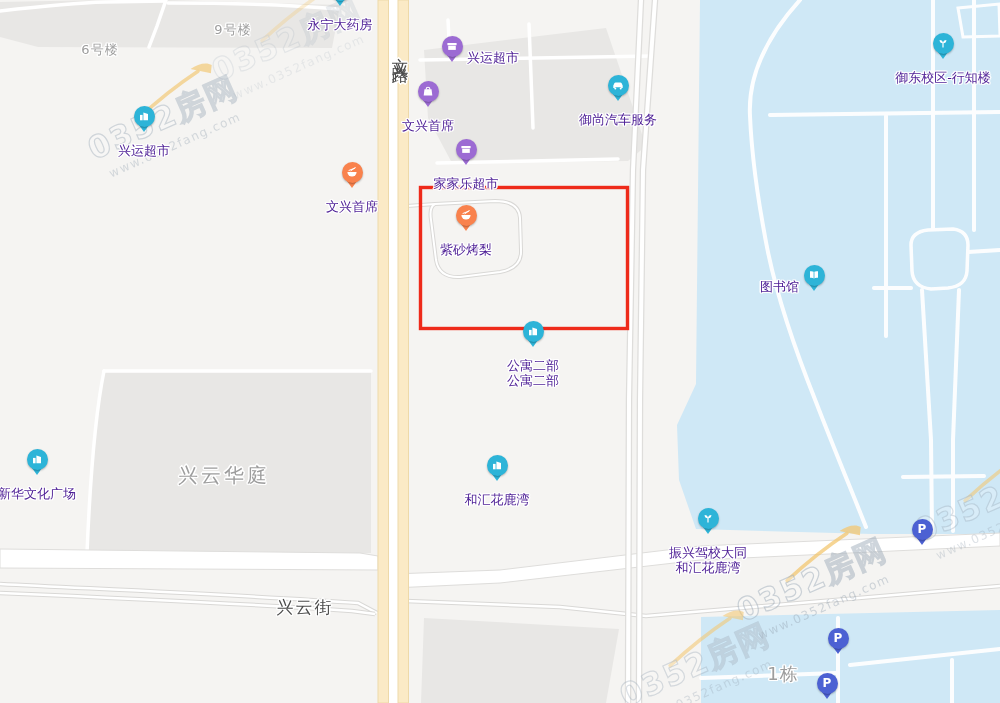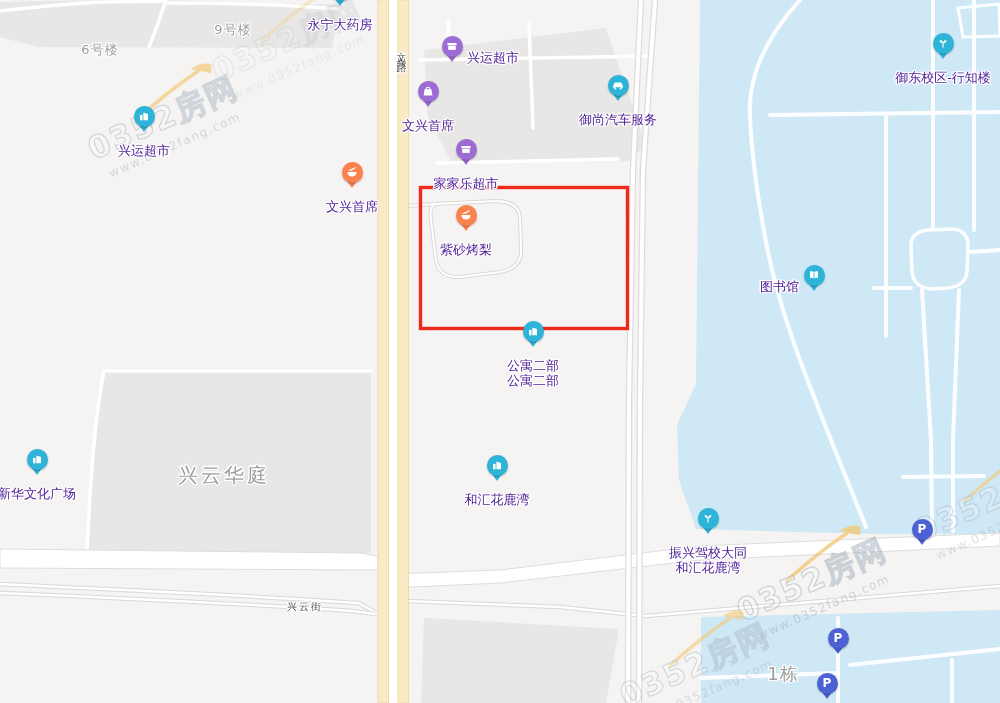--- a/index.html
+++ b/index.html
@@ -13,21 +13,21 @@
        display:flex;align-items:center;justify-content:center;box-shadow:0 1px 2px rgba(0,0,0,.28);}
   .pin svg{width:12px;height:12px;display:block;}
   .pin .pletter{color:#fff;font-size:12px;font-weight:bold;line-height:1;}
   .tail{position:absolute;left:-5px;top:9px;width:0;height:0;border-left:5px solid transparent;border-right:5px solid transparent;border-top:7px solid #000;}
   .mlabel{position:absolute;white-space:nowrap;font-size:13px;color:#4c1d95;line-height:1.15;text-align:center;}
   .mlabel.bottom{top:15px;left:0;transform:translateX(-50%);}
   .mlabel.right{left:15px;top:-8px;text-align:right;}
   .mlabel.left{left:-15px;top:-8px;transform:translateX(-100%);text-align:right;}
   
   .arealabel{position:absolute;transform:translate(-50%,-50%);color:#9d9d9d;white-space:nowrap;letter-spacing:1px;}
-  .roadlabel{position:absolute;transform:translate(-50%,-50%);color:#4c4c4c;font-size:10px;white-space:nowrap;letter-spacing:2px;}
+  .roadlabel{position:absolute;transform:translate(-50%,-50%);color:#4c4c4c;font-size:17px;white-space:nowrap;letter-spacing:2px;}
   .roadlabel.vert{writing-mode:vertical-rl;letter-spacing:5px;}
   
   .wm{position:absolute;transform:translate(-50%,-50%) rotate(-24deg);text-align:center;width:190px;}
   .wm-swoosh{display:block;margin:0 0 -14px 70px;}
   .wm-text{font-size:31px;font-weight:bold;letter-spacing:2px;color:rgba(255,255,255,.28);
            -webkit-text-stroke:1.2px rgba(152,166,180,.55);}
   .wm-url{font-size:12px;letter-spacing:1.5px;color:rgba(152,166,180,.5);margin-top:1px;}
 </style>
 </head>
 <body>

